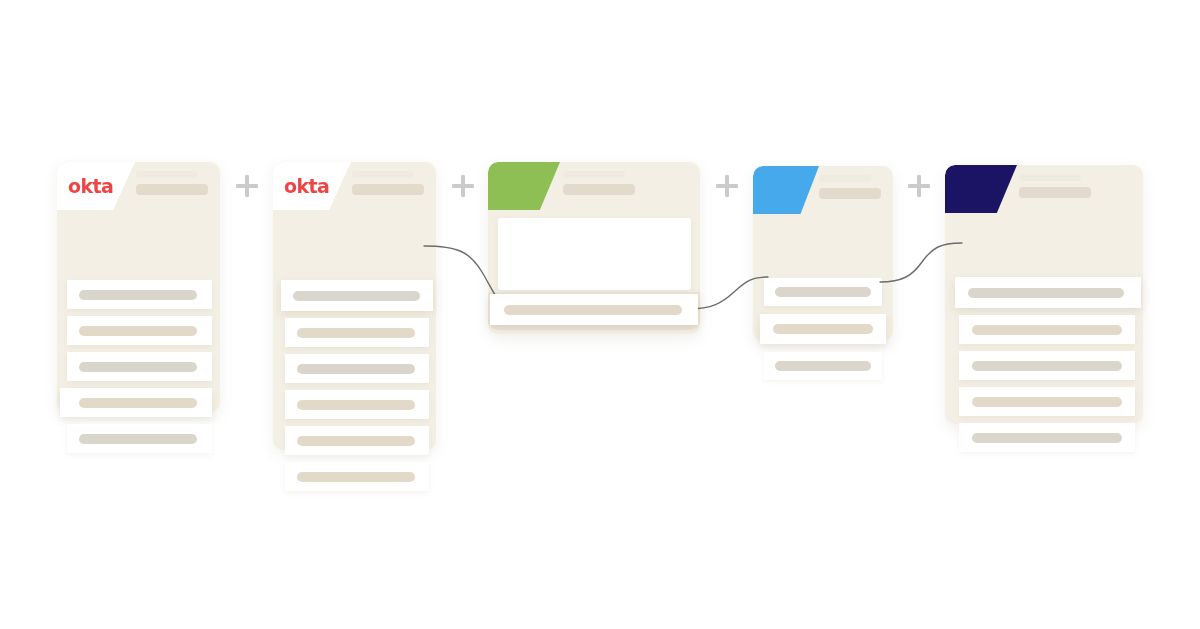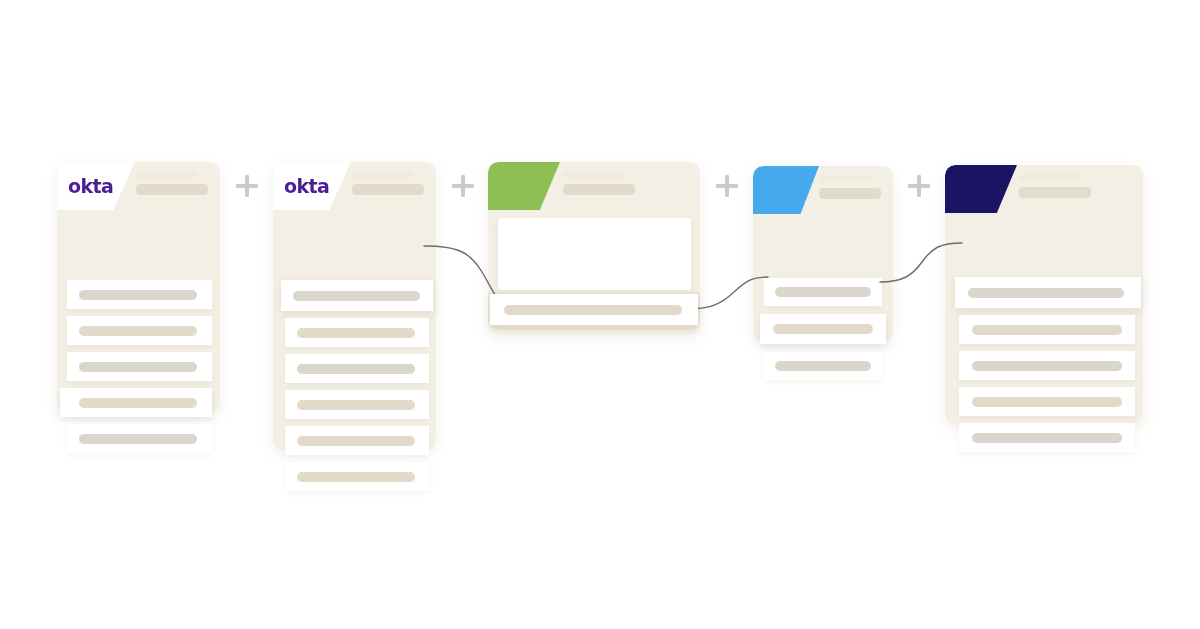--- a/index.html
+++ b/index.html
@@ -58,21 +58,21 @@
     clip-path: polygon(0 0, 100% 0, 72% 100%, 0 100%);
     border-radius:10px 0 0 0;
     display:flex; align-items:center;
   }
   .brand-tab.white { background:#ffffff; }
   .brand-wordmark {
     font-family:"DejaVu Sans", sans-serif;
     font-size:19px;
     font-weight:700;
     letter-spacing:-0.6px;
-    color:#4c1d95;
+    color:#ef4444;
     padding-left:11px;
   }
   
   .head-bars { position:absolute; top:9px; }
   .head-bar {
     border-radius:4px;
     background:#efe9dc;
   }
   .head-bar.b1 { height:7px; background:#f0ebe0; margin-bottom:6px; }
   .head-bar.b2 { height:11px; background:#e2dbcb; }

